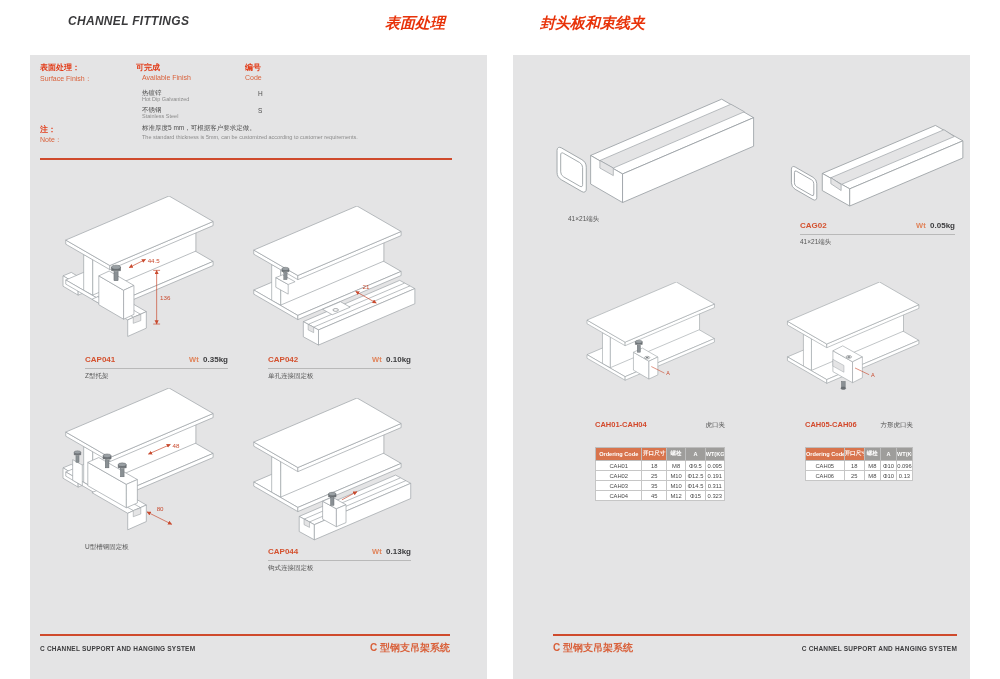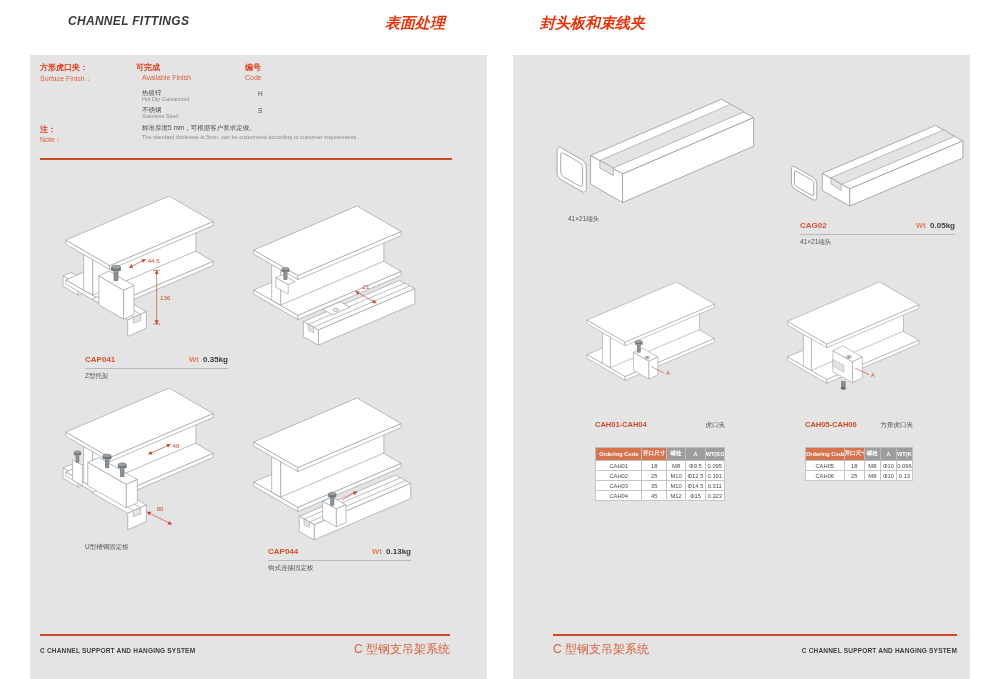--- a/index.html
+++ b/index.html
@@ -34,21 +34,21 @@
   table{border-collapse:collapse;width:100%;table-layout:fixed;}
   th{font-size:5.6px;font-weight:bold;color:#fff;padding:2px 0;text-align:center;
      border:0.5px solid #bdbdbd;overflow:hidden;white-space:nowrap;}
   th.o{background:#d8744d;} th.g{background:#9e9d9b;}
   td{background:#fff;border:0.5px solid #c6c6c6;font-size:5.8px;color:#4a4a4a;
      text-align:center;padding:1.5px 0;white-space:nowrap;overflow:hidden;}
   
   .footline{position:absolute;height:2px;background:#cf4a2c;}
   .footrow{position:absolute;display:flex;justify-content:space-between;align-items:baseline;}
   .ft-en{font-size:6.5px;font-weight:bold;color:#3c3c3e;letter-spacing:.2px;white-space:nowrap;}
-  .ft-cn{font-size:12px;font-weight:normal;color:#d9603a;white-space:nowrap;}
+  .ft-cn{font-size:10px;font-weight:bold;color:#d9603a;white-space:nowrap;}
   
   svg .ln{fill:#fff;stroke:#9aa0a4;stroke-width:1;stroke-linejoin:round;}
   svg .lnn{fill:none;stroke:#9aa0a4;stroke-width:1;}
   svg .bg{fill:#e4e4e5;stroke:#9aa0a4;stroke-width:0.8;stroke-linejoin:round;}
   svg .dimln{stroke:#c94a2e;stroke-width:1;fill:none;}
   svg .dim{font-family:"Liberation Sans",sans-serif;font-size:9px;fill:#c94a2e;}
 </style>
 </head>
 <body>
 
@@ -96,21 +96,21 @@
   </svg>
 
   <div class="abs h-en" style="left:40px;top:14px">CHANNEL FITTINGS</div>
   <div class="abs h-cn" style="left:385px;top:14px">表面处理</div>
   <div class="abs h-cn" style="left:540px;top:14px">封头板和束线夹</div>
 
   <div class="panel left"></div>
   <div class="panel right"></div>
 
   <div class="abs" style="left:40px;top:62px;width:412px;height:95px">
-    <span class="abs f-cn" style="left:0;top:0">方形虎口夹：</span>
+    <span class="abs f-cn" style="left:0;top:0">表面处理：</span>
     <span class="abs f-en" style="left:0;top:12px">Surface Finish：</span>
     <span class="abs f-cn" style="left:96px;top:0">可完成</span>
     <span class="abs f-en" style="left:102px;top:12px">Available Finish</span>
     <span class="abs f-cn" style="left:205px;top:0">编号</span>
     <span class="abs f-en" style="left:205px;top:12px">Code</span>
 
     <span class="abs f-item" style="left:102px;top:27px">热镀锌</span>
     <span class="abs f-sub" style="left:102px;top:34px">Hot Dip Galvanized</span>
     <span class="abs f-item" style="left:218px;top:28px">H</span>
 
@@ -162,20 +162,28 @@
     </g>
   </svg>
 
   <div class="plabel" style="left:85px;top:348px;width:143px">
     <div class="plrow">
       <span class="pcode">CAP041</span>
       <span><span class="wtl">Wt</span>
             <span class="wtv">0.35kg</span></span>
     </div>
     <div class="pcap">Z型托架</div>
+  </div>
+  <div class="plabel" style="left:268px;top:348px;width:143px">
+    <div class="plrow">
+      <span class="pcode">CAP042</span>
+      <span><span class="wtl">Wt</span>
+            <span class="wtv">0.10kg</span></span>
+    </div>
+    <div class="pcap">单孔连接固定板</div>
   </div>
 
   <svg class="abs" style="left:52px;top:388px" width="179" height="148" viewBox="0 0 260 215">
     <use href="#chanBack"></use>
     <use href="#ibeam"></use>
     <use href="#chanB" transform="translate(58,152)"></use>
     <g>
       <path class="ln" d="M52,108 l56,32 l0,34 l-56,-32 Z"></path>
       <path class="ln" d="M52,108 l56,32 l16,-7 l-56,-32 Z"></path>
       <path class="ln" d="M108,140 l16,-7 l0,34 l-16,7 Z"></path>

